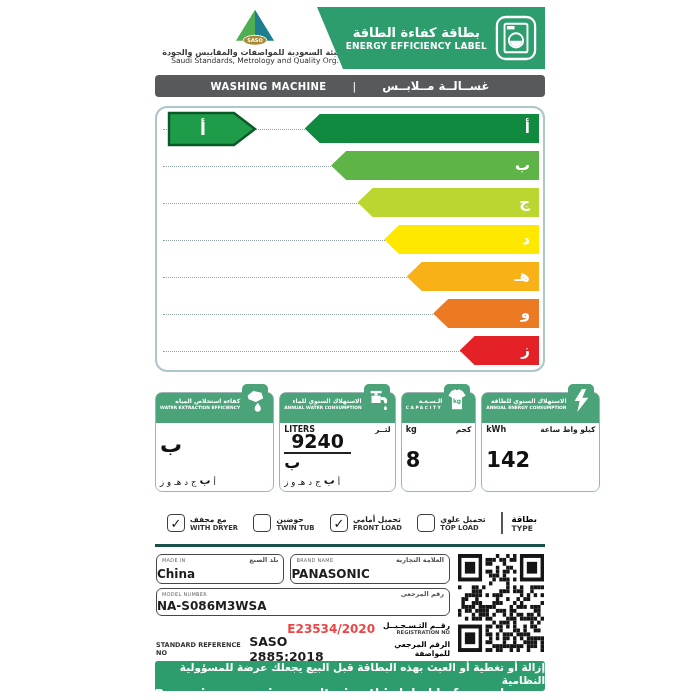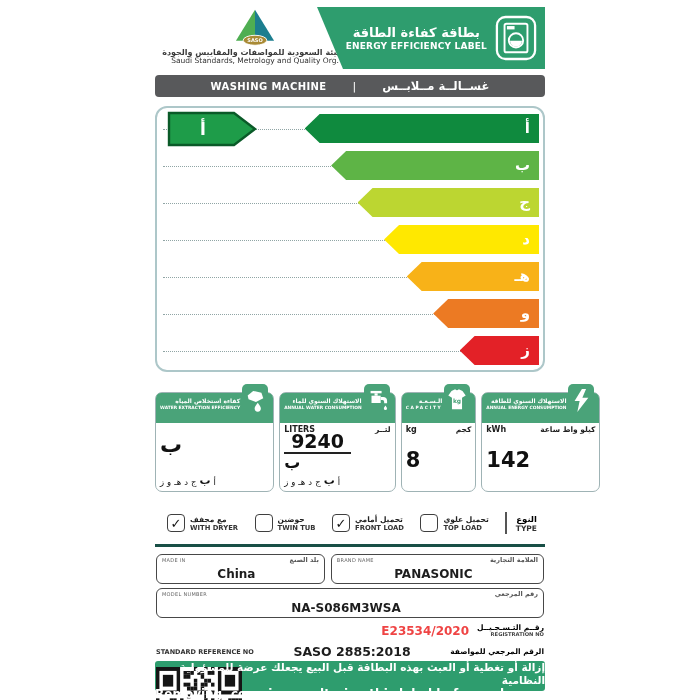--- a/index.html
+++ b/index.html
@@ -68,29 +68,29 @@
   .opt-lbl .ar{font-size:7.5px;font-weight:bold;color:#222;direction:rtl;text-align:left;}
   .opt-lbl .en{font-size:6.8px;font-weight:bold;color:#333;}
   .type-label{display:flex;align-items:center;gap:9px;}
   .vr{width:1.5px;height:22px;background:#555;}
   .type-label .ar{font-size:8.5px;font-weight:bold;direction:rtl;}
   .type-label .en{font-size:7.5px;font-weight:bold;color:#333;}
 
   .divider{margin-top:3px;height:3px;background:#184F46;}
 
   
-  .details{margin-top:7px;height:102px;display:flex;gap:8px;padding:0 1px;flex-direction:column;}
+  .details{margin-top:7px;height:102px;display:flex;gap:8px;padding:0 1px;}
   .d-left{flex:1;display:flex;flex-direction:column;gap:4px;}
   .d-row1{display:flex;gap:6px;}
   .box{position:relative;border:1.6px solid #474747;border-radius:6px;height:28px;background:#fff;}
   .box-madein{width:43%;}
   .box-brand{flex:1;}
   .len{position:absolute;left:5px;top:2px;font-size:5px;color:#666;letter-spacing:.3px;}
   .lar{position:absolute;right:5px;top:1px;font-size:6.5px;color:#555;font-weight:bold;direction:rtl;}
-  .val{position:absolute;left:0;right:8px;bottom:2px;text-align:center;font-weight:bold;font-size:12px;color:#1d1d1d;}
+  .val{position:absolute;left:0;right:8px;bottom:2px;text-align:left;font-weight:bold;font-size:12px;color:#1d1d1d;}
   .reg-row{height:18px;display:flex;justify-content:flex-end;align-items:center;gap:8px;}
   .reg-val{font-size:12px;font-weight:bold;color:#ef4444;}
   .reg-lbls{text-align:right;line-height:1.1;}
   .reg-ar{font-size:7.5px;font-weight:bold;direction:rtl;}
   .reg-en{font-size:5.2px;color:#444;font-weight:bold;}
   .std-row{height:15px;display:flex;align-items:center;justify-content:space-between;}
   .std-en{font-size:6.5px;font-weight:bold;color:#333;}
   .std-val{font-size:12.5px;font-weight:bold;color:#1d1d1d;}
   .std-ar{font-size:7.5px;font-weight:bold;direction:rtl;}
   .qr-wrap{width:86px;height:98px;}
@@ -313,21 +313,21 @@
     <div class="opt">
       <div class="cb"></div>
       <div class="opt-lbl">
         <div class="ar">تحميل علوي</div>
         <div class="en">TOP LOAD</div>
       </div>
     </div>
     <div class="type-label">
       <div class="vr"></div>
       <div>
-        <div class="ar">النوع</div>
+        <div class="ar">بطاقة</div>
         <div class="en">TYPE</div>
       </div>
     </div>
   </div>
 
   <div class="divider"></div>
 
   <div class="details">
     <div class="d-left">
       <div class="d-row1">

